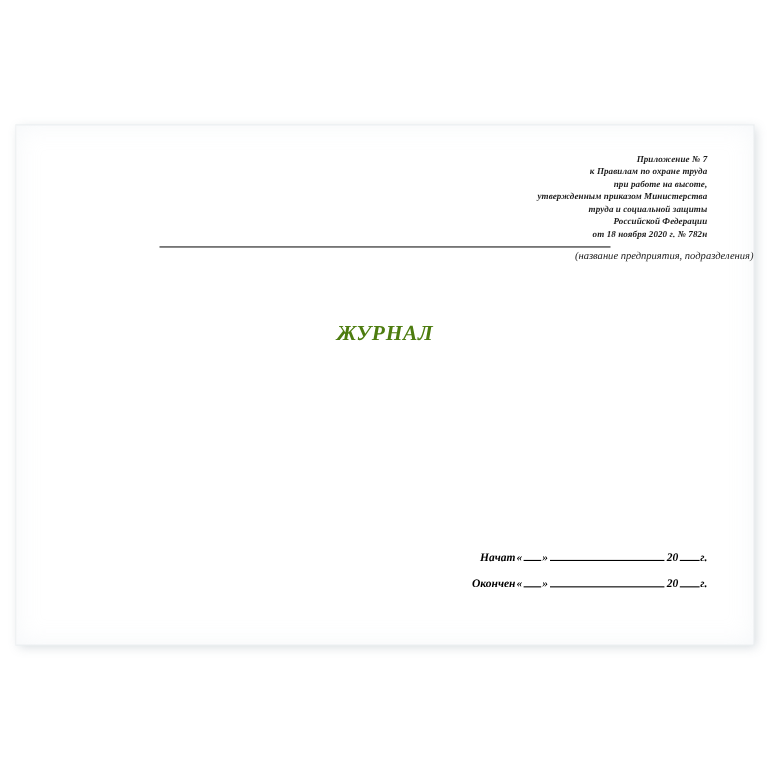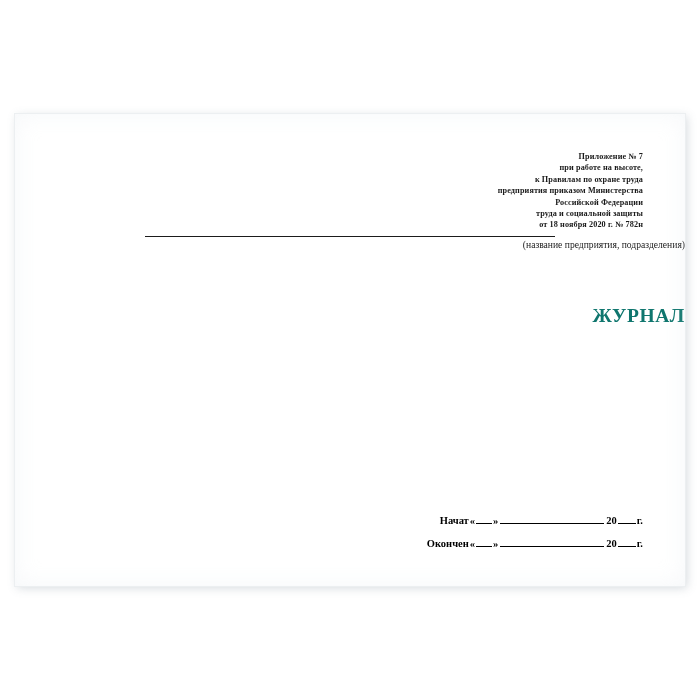--- a/index.html
+++ b/index.html
@@ -32,23 +32,24 @@
   
   .sheet:after {
     content: "";
     position: absolute;
     left: 0; top: 0; right: 0; bottom: 0;
     pointer-events: none;
     box-shadow: inset 0 0 22px rgba(210,218,226,0.22);
   }
   .inner {
     position: absolute;
-    left: 0; top: 12px;
+    left: 0; top: 0;
     width: 670px;
     height: 472px;
+    font-style: italic;
   }
   
   .ref-block {
     position: absolute;
     right: 42px;
     top: 25px;
     width: 280px;
     text-align: right;
     font-size: 8.2px;
     line-height: 11.4px;
@@ -80,22 +81,22 @@
     font-size: 9.6px;
     color: #1b1b1b;
     font-family: "Liberation Serif", serif;
   }
   
   .title-block {
     position: absolute;
     left: 0;
     top: 178px;
     width: 670px;
-    text-align: right;
-    color: #0f766e;
+    text-align: center;
+    color: #4d7c0f;
   }
   .title-main {
     font-size: 19.5px;
     font-weight: bold;
     letter-spacing: 0.6px;
     line-height: 24px;
   }
   .title-sub {
     margin-top: 6px;
     font-size: 16.5px;
@@ -147,25 +148,25 @@
 </style>
 </head>
 <body>
 
 <div id="page">
   <div class="sheet">
     <div class="inner">
 
       <div class="ref-block">
         <div>Приложение № 7</div>
+        <div>к Правилам по охране труда</div>
         <div>при работе на высоте,</div>
-        <div>к Правилам по охране труда</div>
-        <div>предприятия приказом Министерства</div>
+        <div>утвержденным приказом Министерства</div>
+        <div>труда и социальной защиты</div>
         <div>Российской Федерации</div>
-        <div>труда и социальной защиты</div>
         <div>от 18 ноября 2020 г. № 782н</div>
       </div>
 
       <div class="org-line-wrap">
         <span class="org-rule"></span>
         <span class="org-caption">(название предприятия, подразделения)</span>
       </div>
 
       <div class="title-block">
         <div class="title-main">ЖУРНАЛ</div>

